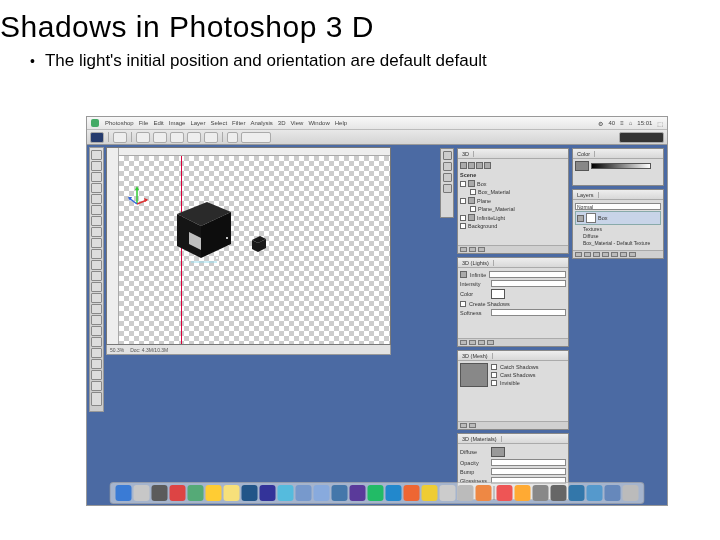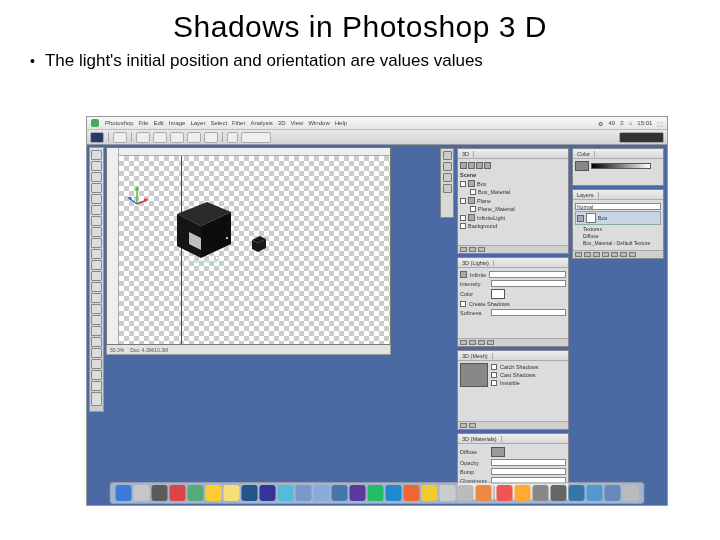--- a/index.html
+++ b/index.html
@@ -1,17 +1,17 @@
 <!DOCTYPE html>
 <html><head>
 <meta charset="utf-8">
 <style>
   * { margin: 0; padding: 0; box-sizing: border-box; }
   body { width: 720px; height: 540px; background: #fff; font-family: Arial, Helvetica, sans-serif; position: relative; overflow: hidden; }
-  .slide-title { font-size: 30px; text-align: center; padding: 10px 0 6px; font-weight: 400; letter-spacing: 0.5px; }
+  .slide-title { font-size: 30px; text-align: left; padding: 10px 0 6px; font-weight: 400; letter-spacing: 0.5px; }
   .bullet { font-size: 17px; padding: 0 38px 0 30px; display: flex; align-items: flex-start; gap: 10px; }
   .bullet .dot { font-size: 14px; line-height: 22px; }
   .bullet .txt { line-height: 21px; }
   .screenshot-wrap { position: absolute; left: 86px; top: 116px; width: 582px; height: 390px; }
   .ps-outer { width: 100%; height: 100%; background: #4b6aa3; border: 1px solid #999; }
   
   .menubar { height: 12px; background: linear-gradient(#f8f8f8,#e6e6e6); display: flex; align-items: center; font-size: 6px; color: #444; padding: 0 4px; gap: 6px; }
   .menubar .ml { display: flex; gap: 5px; }
   .menubar .mr { margin-left: auto; display: flex; gap: 5px; }
   .appicon { width: 8px; height: 8px; background: #4a6; border-radius: 2px; }
@@ -74,21 +74,21 @@
   .dock { position: absolute; bottom: 2px; left: 50%; transform: translateX(-50%); display: flex; gap: 2px; padding: 2px 5px; background: rgba(240,240,240,0.55); border-radius: 4px; border: 1px solid rgba(120,120,120,0.4); }
   .dock-icon { width: 16px; height: 16px; border-radius: 3px; }
   .dock-sep { width: 1px; height: 14px; background: rgba(80,80,80,0.5); align-self: center; }
 </style>
 </head>
 <body>
 
 <div class="slide-title">Shadows in Photoshop 3 D</div>
 <div class="bullet">
   <span class="dot">•</span>
-  <span class="txt">The light's initial position and orientation are values values</span>
+  <span class="txt">The light's initial position and orientation are default default</span>
 </div>
 
 <div class="screenshot-wrap">
   <div class="ps-outer">
 
     <div class="menubar">
       <div class="appicon"></div>
       <div class="ml">
         <span>Photoshop</span>
         <span>File</span>

